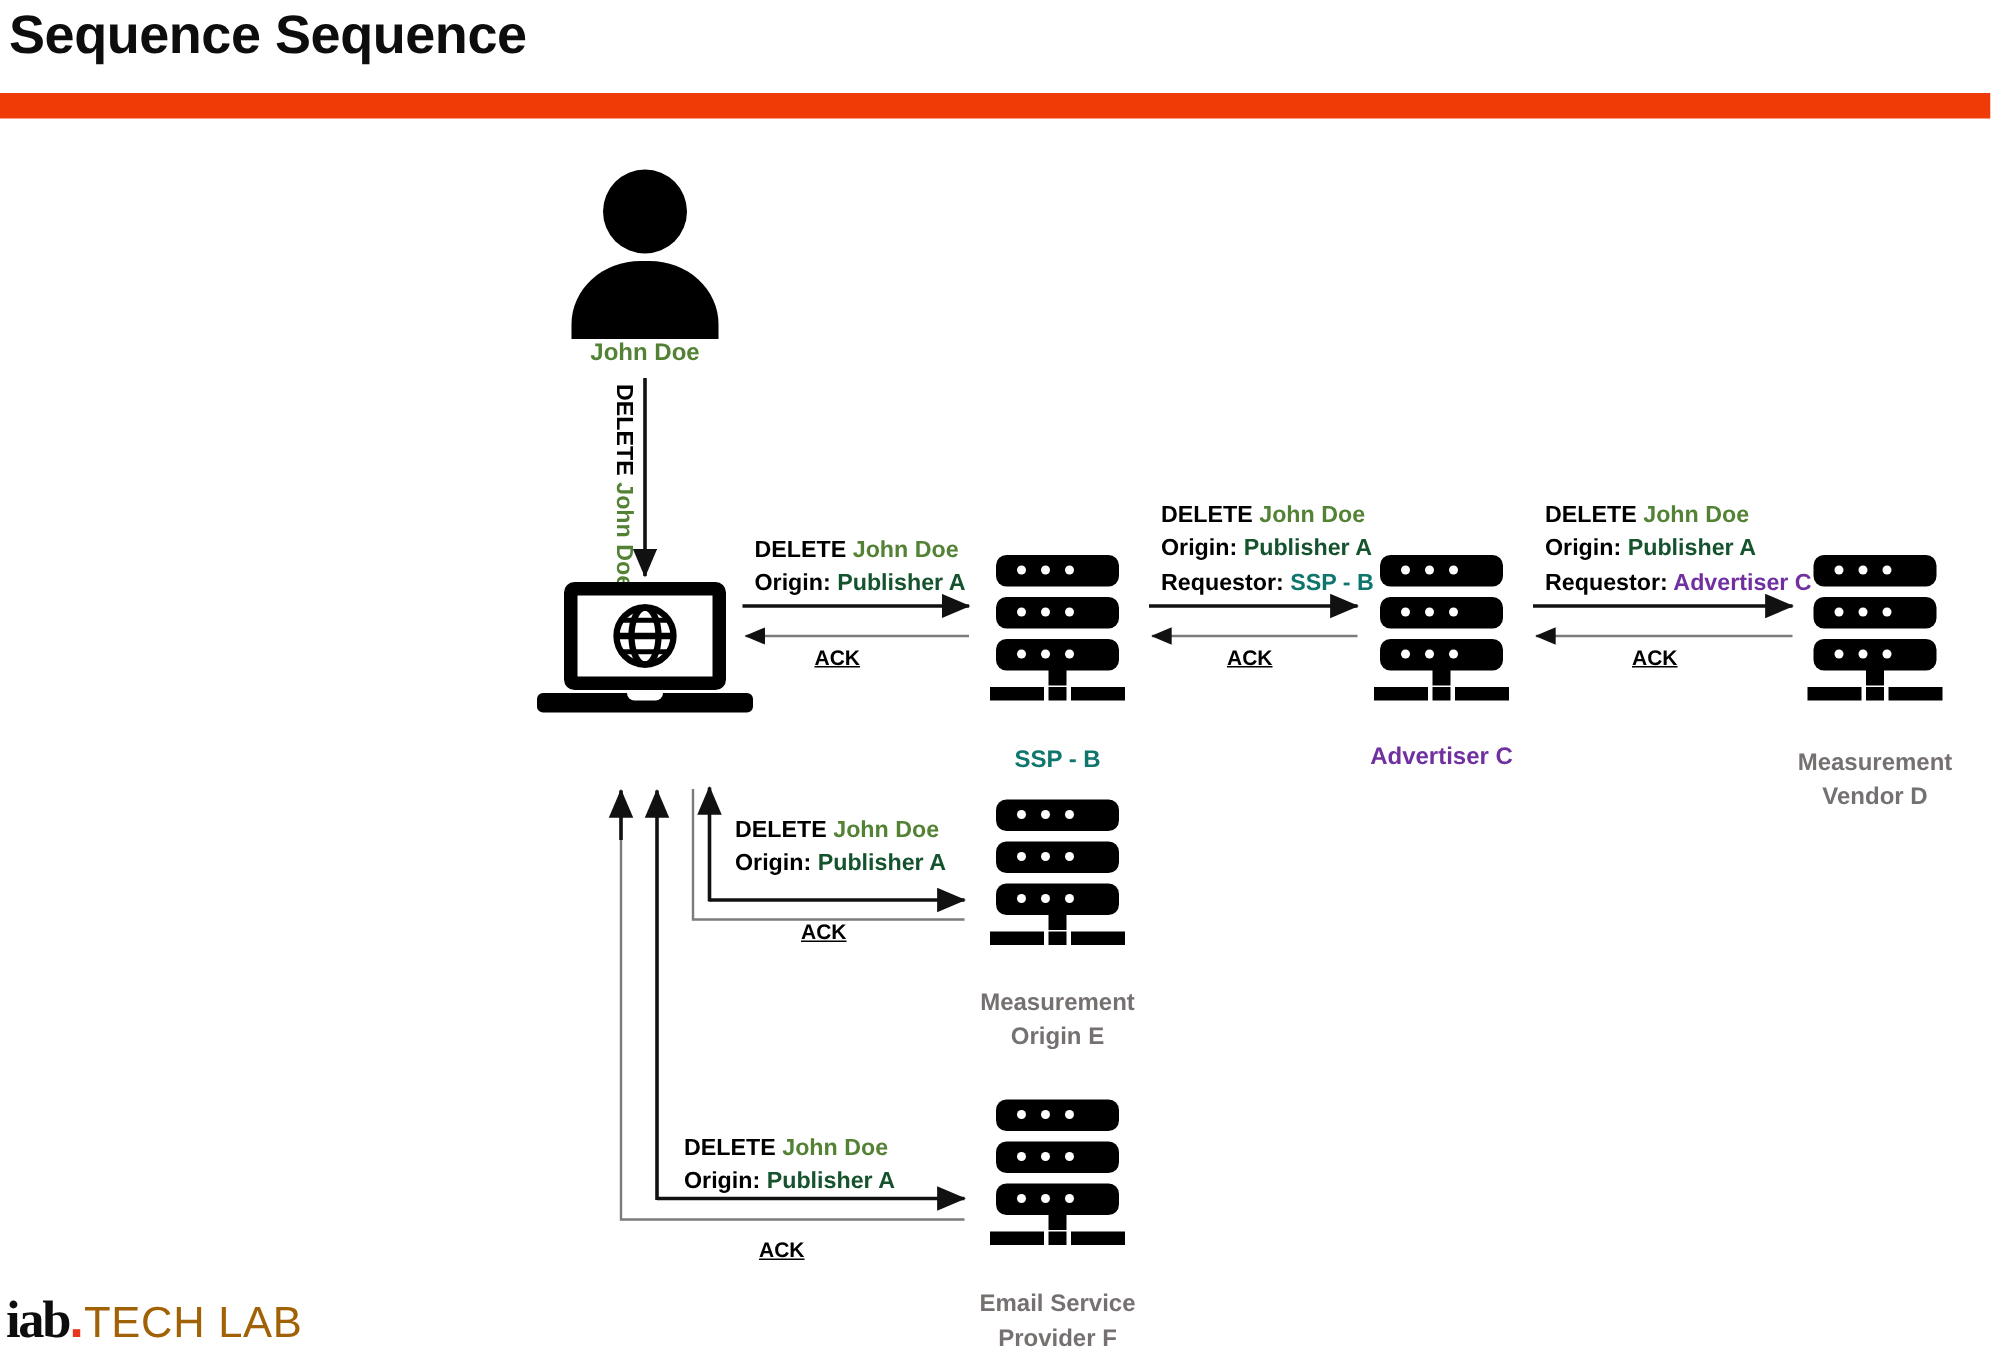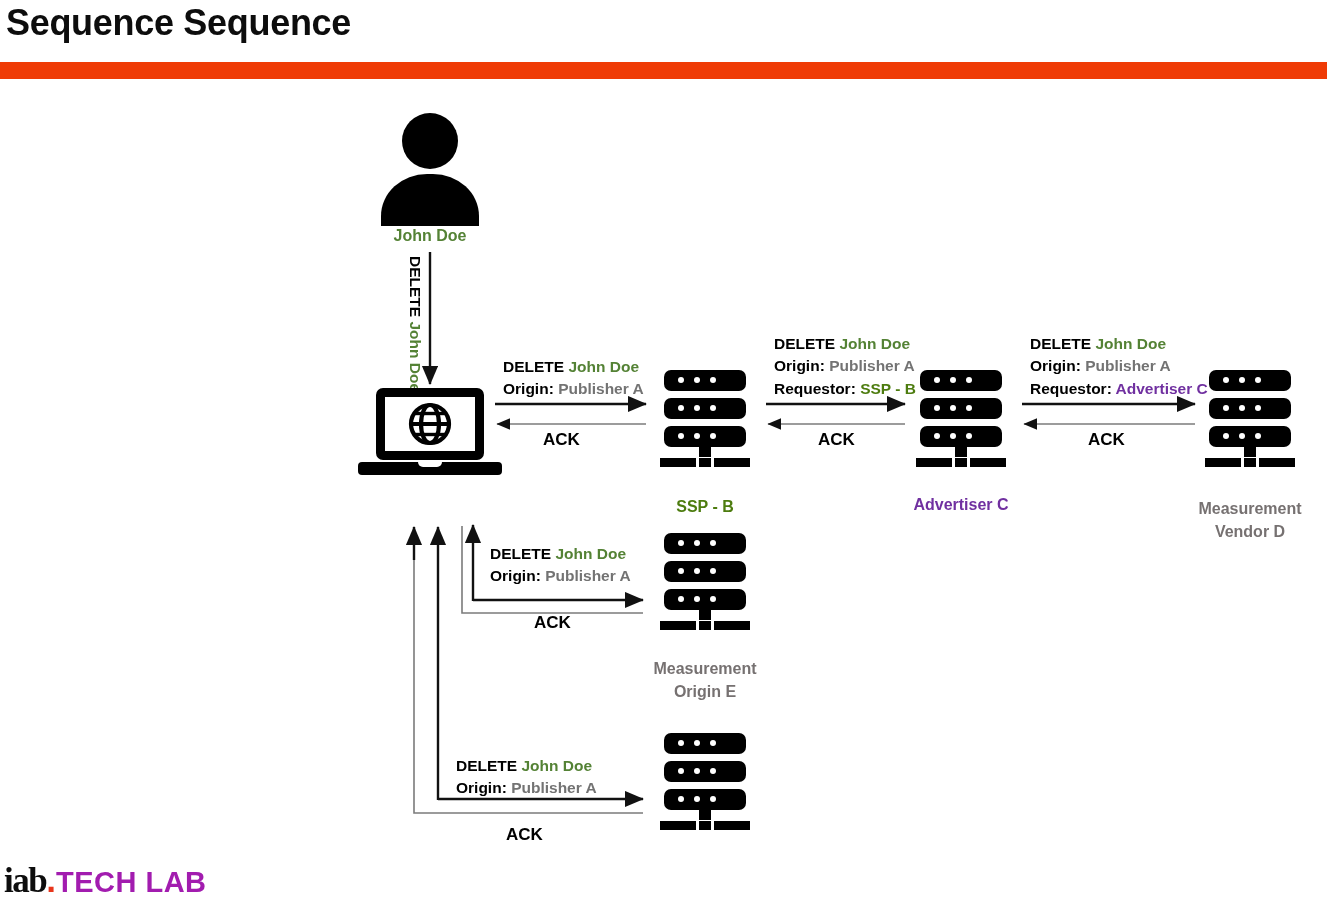--- a/index.html
+++ b/index.html
@@ -175,41 +175,42 @@
   
   .caption {
     position: absolute;
     font-size: 16px;
     font-weight: bold;
     text-align: center;
     line-height: 1.45;
     white-space: nowrap;
   }
   .c-green  { color: #548235; }
-  .c-blue   { color: #4d7c0f; }
+  .c-blue   { color: #0f766e; }
   .c-purple { color: #7030a0; }
   .c-gray   { color: #767171; }
-  .c-red    { color: #737373; }
+  .c-red    { color: #14532d; }
   .c-black  { color: #000000; }
 
   
   .msg {
     position: absolute;
     font-size: 15.5px;
     font-weight: bold;
     line-height: 1.45;
     white-space: nowrap;
   }
   .msg .ln { display: block; }
   .ack {
     position: absolute;
-    font-size: 17px;
+    font-size: 14px;
     font-weight: bold;
     white-space: nowrap;
     color: #000;
+    text-decoration: underline;
   }
 
   
   .vlabel {
     position: absolute;
     font-size: 15.5px;
     font-weight: bold;
     white-space: nowrap;
     transform-origin: 0 0;
     transform: rotate(90deg);
@@ -231,23 +232,23 @@
     left: 4px;
     top: 862px;
     font-size: 35px;
     font-weight: bold;
     line-height: 1;
     white-space: nowrap;
   }
   #logo .iab { color: #0d0d0d; letter-spacing: -1.5px; font-family: Liberation Serif, serif; }
   #logo .dot { color: #e8361c; }
   #logo .techlab {
-    color: #a21caf;
+    color: #a16207;
     font-size: 29px;
-    font-weight: bold;
+    font-weight: normal;
     letter-spacing: 0.5px;
   }
 </style>
 </head>
 <body>
 
 <div id="page-title">Sequence Sequence</div>
 <div id="title-rule"></div>
 
 <div id="diagram">
@@ -490,18 +491,22 @@
     <div class="rack">
       <div class="dot d1"></div>
       <div class="dot d2"></div>
       <div class="dot d3"></div>
     </div>
     <div class="stem"></div>
     <div class="foot-l"></div>
     <div class="foot-c"></div>
     <div class="foot-r"></div>
   </div>
+  <div class="caption c-gray" style="left:605px; top:858px; width:200px;">
+    <span style="display:block;">Email Service</span>
+    <span style="display:block;">Provider F</span>
+  </div>
 
 </div>
 
 <div id="logo">
   <span class="iab">iab</span><span class="dot">.</span><span class="techlab">TECH LAB</span>
 </div>
 
 </body></html>

